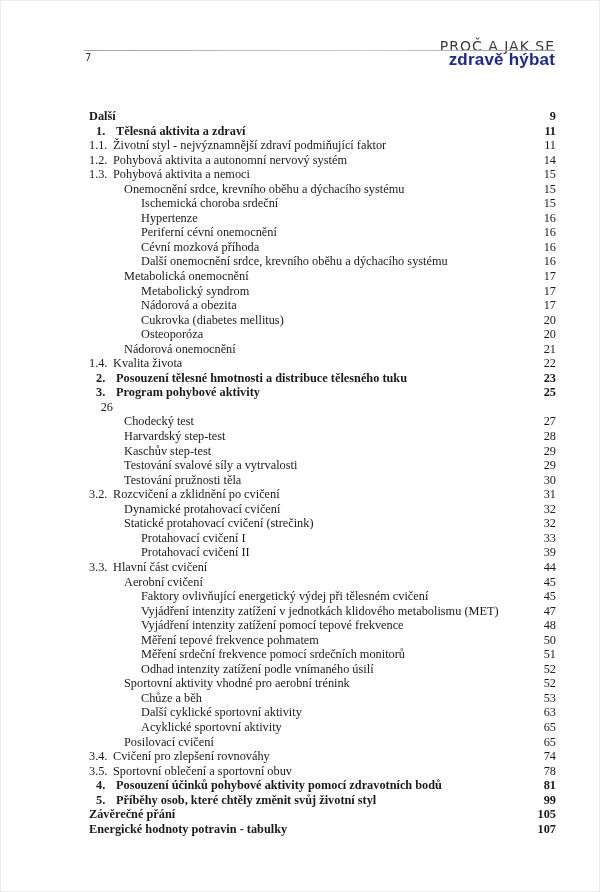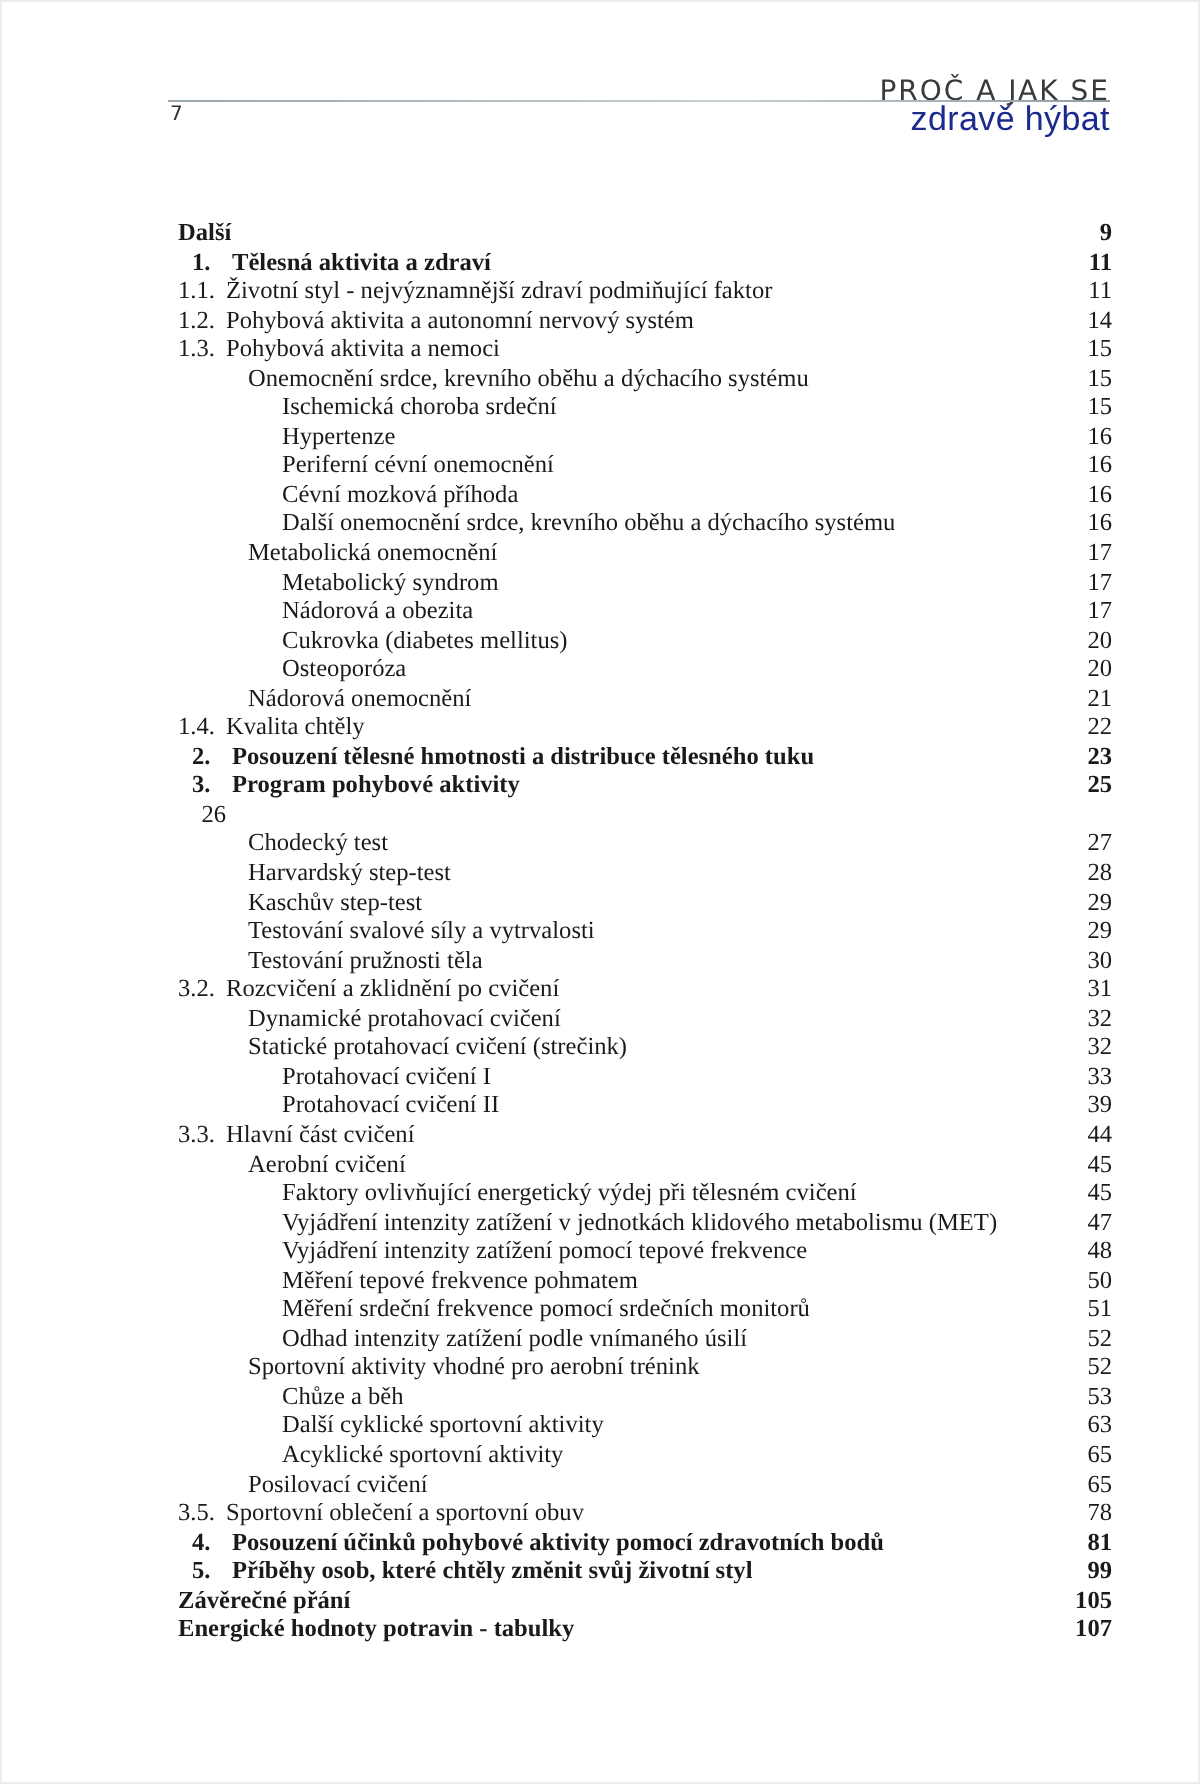--- a/index.html
+++ b/index.html
@@ -15,21 +15,21 @@
   .page-number {
     position: absolute; left: 85px; top: 52px; font-family: "DejaVu Sans", sans-serif;
     font-size: 10px; color: #333;
   }
   .series-title {
     position: absolute; right: 45px; top: 38px; font-family: "DejaVu Sans", sans-serif;
     font-size: 14px; letter-spacing: 1px; color: #3a3a3a; text-align: right;
   }
   .book-title {
     position: absolute; right: 45px; top: 50px; font-family: "Liberation Sans", sans-serif;
-    font-weight: normal; font-size: 17px; color: #1c2a8c; text-align: right; letter-spacing: 0.2px;
+    font-weight: bold; font-size: 17px; color: #1c2a8c; text-align: right; letter-spacing: 0.2px;
   }
   .toc { position: absolute; left: 89px; top: 109px; width: 467px; }
   .toc-row {
     display: flex; justify-content: space-between; align-items: baseline;
     height: 14.56px; line-height: 14.56px; font-size: 12.3px; white-space: nowrap;
   }
   .toc-row.bold { font-weight: bold; }
   .toc-title { display: flex; }
   .toc-num { display: inline-block; }
   .toc-page { text-align: right; min-width: 24px; }
@@ -153,21 +153,21 @@
     </div>
     <div class="toc-row lvl-sub">
       <span class="toc-title">
         <span>Nádorová onemocnění</span>
       </span>
       <span class="toc-page">21</span>
     </div>
     <div class="toc-row lvl-section">
       <span class="toc-title">
         <span class="toc-num">1.4.</span>
-        <span>Kvalita chtěly</span>
+        <span>Kvalita života</span>
       </span>
       <span class="toc-page">22</span>
     </div>
     <div class="toc-row lvl-chapter bold">
       <span class="toc-title">
         <span class="toc-num chapter-num">2.</span>
         <span>Posouzení tělesné hmotnosti a distribuce tělesného tuku</span>
       </span>
       <span class="toc-page">23</span>
     </div>
@@ -313,20 +313,27 @@
       <span class="toc-title">
         <span>Acyklické sportovní aktivity</span>
       </span>
       <span class="toc-page">65</span>
     </div>
     <div class="toc-row lvl-sub">
       <span class="toc-title">
         <span>Posilovací cvičení</span>
       </span>
       <span class="toc-page">65</span>
+    </div>
+    <div class="toc-row lvl-section">
+      <span class="toc-title">
+        <span class="toc-num">3.4.</span>
+        <span>Cvičení pro zlepšení rovnováhy</span>
+      </span>
+      <span class="toc-page">74</span>
     </div>
     <div class="toc-row lvl-section">
       <span class="toc-title">
         <span class="toc-num">3.5.</span>
         <span>Sportovní oblečení a sportovní obuv</span>
       </span>
       <span class="toc-page">78</span>
     </div>
     <div class="toc-row lvl-chapter bold">
       <span class="toc-title">

